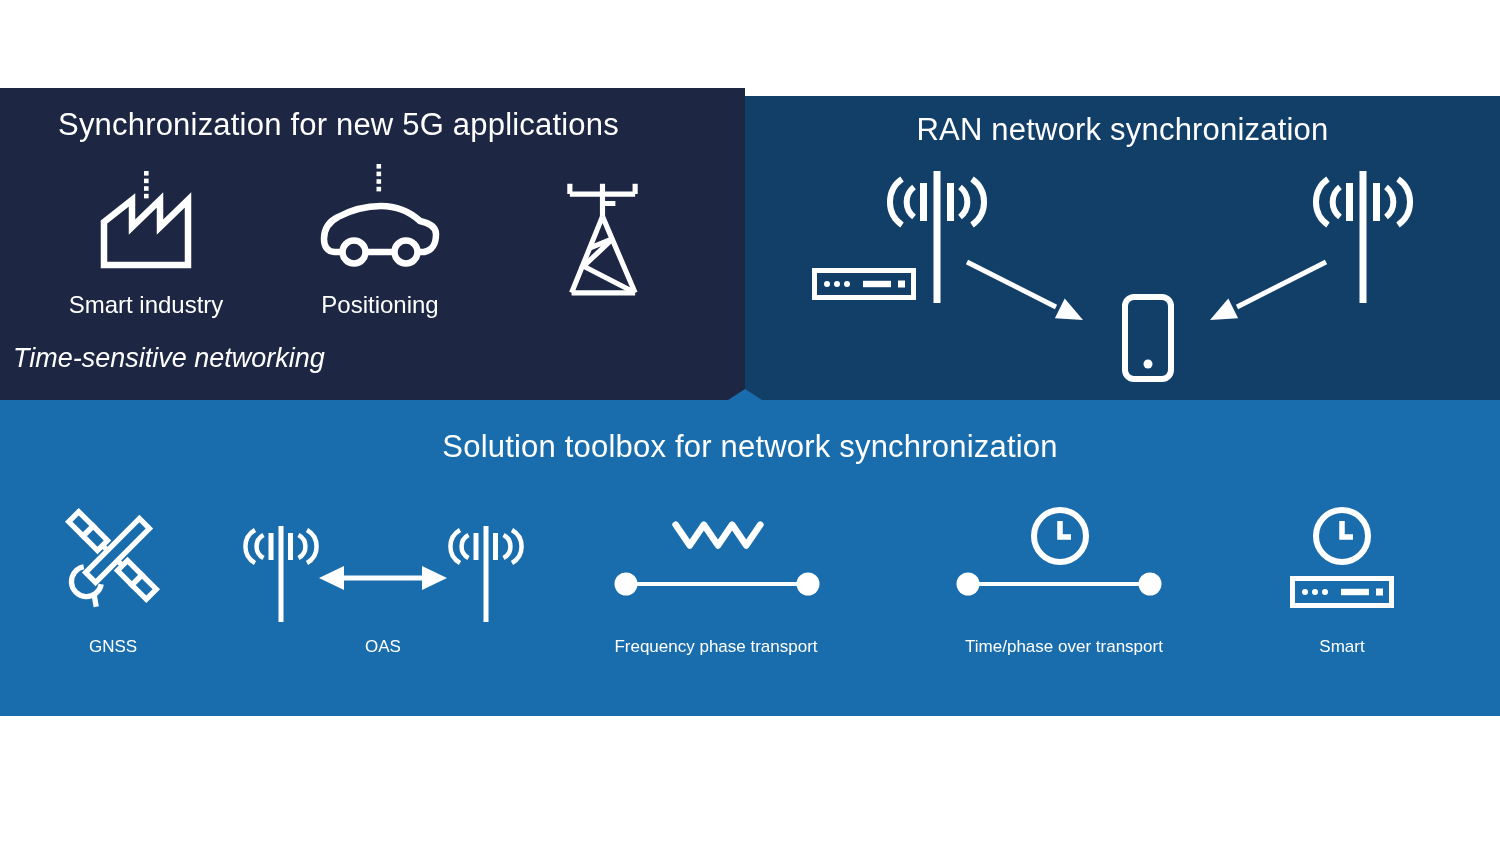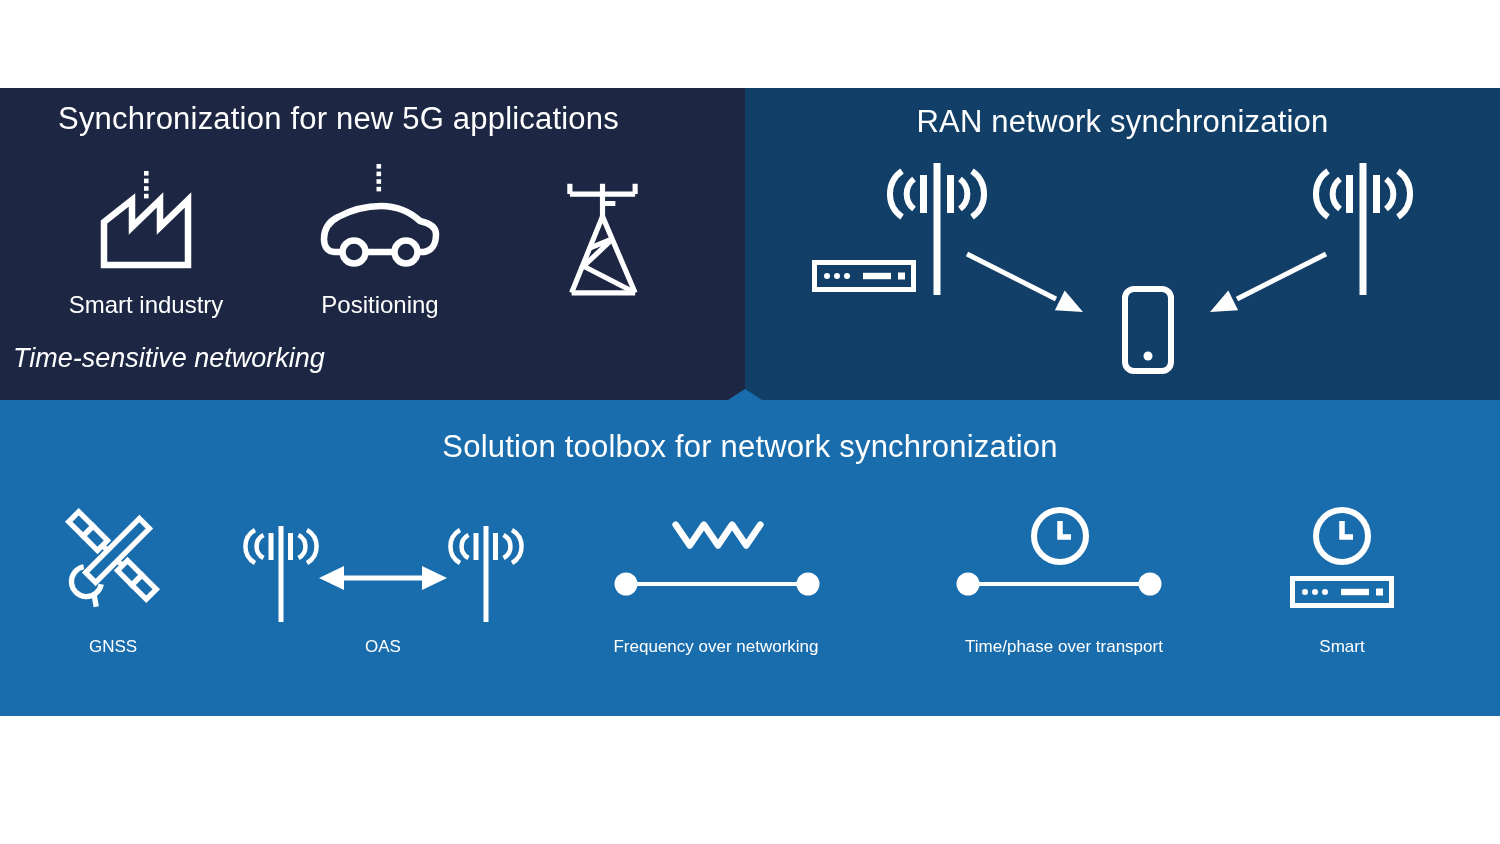--- a/index.html
+++ b/index.html
@@ -9,27 +9,27 @@
     --panel_toolbox:#1a6dad;
     --foreground:#ffffff;
   }
   *{margin:0;padding:0;box-sizing:border-box;}
   html,body{width:1500px;height:844px;overflow:hidden;background:var(--background);
     font-family:"Liberation Sans","DejaVu Sans",sans-serif;color:var(--foreground);}
   .stage{position:relative;width:1500px;height:844px;background:var(--background);}
   .infographic{position:absolute;left:0;top:88px;width:1500px;height:628px;}
   .panel{position:absolute;overflow:visible;}
   .panel-apps{left:0;top:0;width:745px;height:312px;background:var(--panel_apps);}
-  .panel-ran{left:745px;top:0;width:755px;height:312px;background:var(--panel_ran);}
+  .panel-ran{left:745px;top:8px;width:755px;height:312px;background:var(--panel_ran);}
   .panel-toolbox{left:0;top:312px;width:1500px;height:316px;background:var(--panel_toolbox);}
   .notch{position:absolute;left:728px;top:301px;width:0;height:0;
     border-left:17px solid transparent;border-right:17px solid transparent;
     border-bottom:11px solid var(--panel_toolbox);}
   .title{font-size:31px;line-height:38px;font-weight:400;letter-spacing:.2px;color:var(--foreground);}
-  .panel-apps .title{position:absolute;left:58px;top:12px;}
+  .panel-apps .title{position:absolute;left:58px;top:18px;}
   .panel-ran .title{position:absolute;left:0;top:15px;width:100%;text-align:center;}
   .panel-toolbox .title{position:absolute;left:0;top:28px;width:100%;text-align:center;}
   .app-item{position:absolute;top:72px;height:160px;width:240px;display:flex;flex-direction:column;}
   .icon-wrap{flex:1;display:flex;align-items:flex-end;justify-content:center;padding-bottom:22px;}
   .item-label{font-size:24px;line-height:30px;height:30px;text-align:center;white-space:nowrap;color:var(--foreground);}
   .footnote{position:absolute;left:13px;top:253px;font-size:27px;font-style:italic;line-height:34px;}
   .abs{position:absolute;}
   .tool-label{position:absolute;top:232px;font-size:17px;line-height:30px;text-align:center;white-space:nowrap;color:var(--foreground);}
   svg{display:block;overflow:visible;}
 </style>
@@ -204,21 +204,21 @@
           <path d="M3,5 L18,27 L33,5 L48,27 L63,5 L78,27 L93,5" stroke-width="7" stroke-linejoin="round" stroke-linecap="round"></path>
         </svg>
       </div>
       <div class="abs" style="left:612px;top:170px;">
         <svg width="210" height="28" viewBox="0 0 210 28">
           <line x1="14" y1="14" x2="196" y2="14" stroke="#fff" stroke-width="4"></line>
           <circle cx="14" cy="14" r="11.5" fill="#fff"></circle>
           <circle cx="196" cy="14" r="11.5" fill="#fff"></circle>
         </svg>
       </div>
-      <div class="tool-label" style="left:551px;width:330px;">Frequency over networking</div>
+      <div class="tool-label" style="left:551px;width:330px;">Frequency phase transport</div>
 
       <div class="abs" style="left:1028px;top:104px;">
         <svg width="64" height="64" viewBox="0 0 64 64" fill="none" stroke="#fff">
           <circle cx="32" cy="32" r="26" stroke-width="6"></circle>
           <path d="M32,17 V33 H43" stroke-width="5.5"></path>
         </svg>
       </div>
       <div class="abs" style="left:954px;top:170px;">
         <svg width="210" height="28" viewBox="0 0 210 28">
           <line x1="14" y1="14" x2="196" y2="14" stroke="#fff" stroke-width="4"></line>

